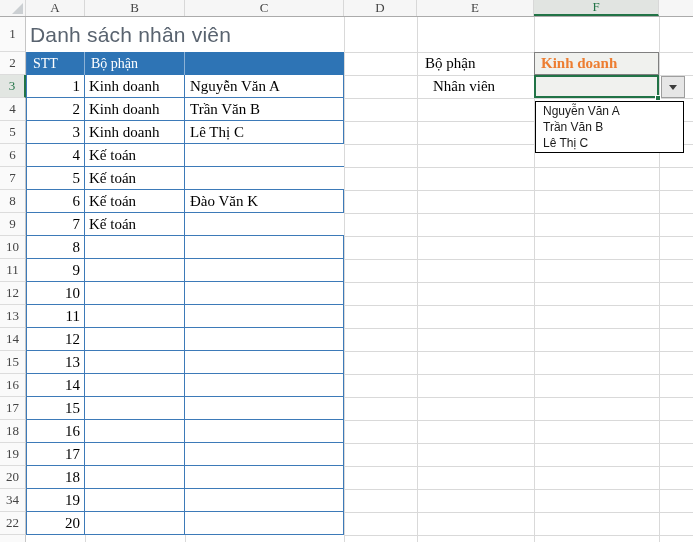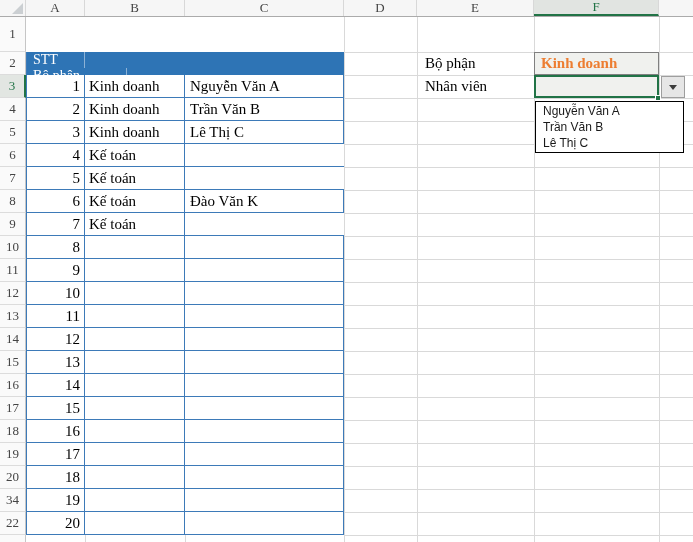--- a/index.html
+++ b/index.html
@@ -71,38 +71,38 @@
     display:flex;align-items:center;padding-left:4px;box-sizing:border-box;
     font-size:21px;font-weight:300;color:#59636F;letter-spacing:.2px;
   }
   
   .table{
     position:absolute;left:26px;top:52px;width:318px;z-index:1;
     border-left:1px solid #3D7AB8;box-sizing:border-box;
     font-family:"Liberation Serif","DejaVu Serif",serif;font-size:15px;color:#000;
   }
   .trow{display:flex;height:23px;box-sizing:border-box;}
-  .thead{background:#2E74B5;color:#fff;flex-direction:column;}
+  .thead{background:#2E74B5;color:#fff;}
   .thead .hc{
     box-sizing:border-box;height:100%;display:flex;align-items:center;
     border-right:1px solid rgba(255,255,255,.45);padding-left:6px;font-size:14px;
   }
   .tbody .trow{border-bottom:1px solid #3D7AB8;background:#fff;}
   .cell{box-sizing:border-box;height:100%;display:flex;align-items:center;border-right:1px solid #3D7AB8;overflow:hidden;white-space:nowrap;}
   .c-stt{width:58px;justify-content:flex-end;padding-right:4px;}
   .thead .c-stt{justify-content:flex-start;padding-left:6px;}
   .c-dept{width:100px;padding-left:4px;}
   .c-name{width:159px;padding-left:5px;}
   
   .elabel{
     position:absolute;left:417px;width:117px;height:23px;z-index:1;
     display:flex;align-items:center;padding-left:8px;box-sizing:border-box;
     font-family:"Liberation Serif","DejaVu Serif",serif;font-size:15px;color:#000;
   }
-  .e2{top:52px;}.e3{top:75px;}
+  .e2{top:52px;}.e3{top:75px;margin-left:8px;}
   .f2{
     position:absolute;left:534px;top:52px;width:125px;height:23px;z-index:2;
     background:#F0F1EE;border:1px solid #808080;box-sizing:border-box;
     display:flex;align-items:center;padding-left:6px;
     font-family:"Liberation Serif","DejaVu Serif",serif;font-size:15px;font-weight:bold;color:#ED7D31;
   }
   .f3{
     position:absolute;left:534px;top:75px;width:125px;height:23px;z-index:2;
     background:#F0F1EE;border:2px solid #217346;box-sizing:border-box;
     font-family:"Liberation Serif","DejaVu Serif",serif;font-size:15px;color:#000;
@@ -177,20 +177,21 @@
       <div class="rh">16</div>
       <div class="rh">17</div>
       <div class="rh">18</div>
       <div class="rh">19</div>
       <div class="rh">20</div>
       <div class="rh">34</div>
       <div class="rh">22</div>
     </div>
   <div class="rh-partial"></div>
 
+  <div class="title">Danh sách nhân viên</div>
 
   <div class="table">
     <div class="trow thead">
       <div class="hc c-stt">STT</div>
       <div class="hc c-dept">Bộ phận</div>
     </div>
     <div class="tbody">
 
     <div class="trow">
           <div class="cell c-stt">1</div>

